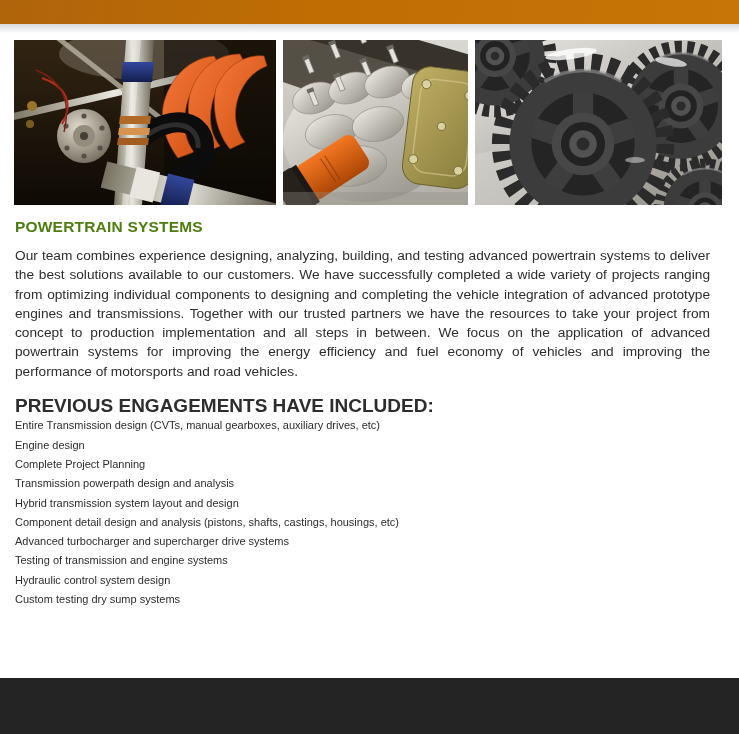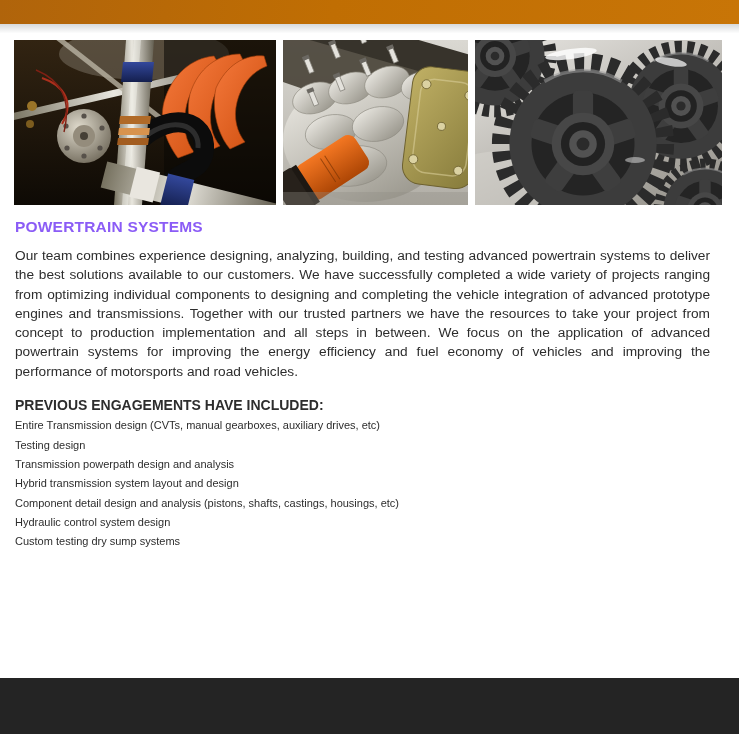--- a/index.html
+++ b/index.html
@@ -24,32 +24,32 @@
     gap:7px;
     padding:7px 0 0 14px;
   }
   .gallery .shot { display:block; height:165px; }
   .content { color:#2d2d2d; }
   h1.ptitle {
     margin:13px 15px 0 15px;
     font-size:15.5px;
     line-height:18px;
     font-weight:bold;
-    color:#8b5cf6;
+    color:#4d7c0f;
     letter-spacing:0.2px;
   }
   p.lead {
     margin:10px 29px 0 15px;
     font-size:13.7px;
     line-height:19.3px;
     text-align:justify;
   }
   h2.stitle {
     margin:15px 15px 0 15px;
-    font-size:14px;
+    font-size:19px;
     line-height:19.3px;
     font-weight:bold;
   }
   .engagements {
     margin:1px 15px 0 15px;
     font-size:11px;
     line-height:19.3px;
   }
   .engagements .item { white-space:nowrap; }
   .footer {
@@ -276,23 +276,26 @@
       <ellipse cx="160" cy="120" rx="10" ry="3" fill="#e8e8e8" opacity="0.5"></ellipse>
     </svg>
   </div>
 
   <div class="content">
     <h1 class="ptitle">POWERTRAIN SYSTEMS</h1>
     <p class="lead">Our team combines experience designing, analyzing, building, and testing advanced powertrain systems to deliver the best solutions available to our customers.  We have successfully completed a wide variety of projects ranging from optimizing individual components to designing and completing the vehicle integration of advanced prototype engines and transmissions.  Together with our trusted partners we have the resources to take your project from concept to production implementation and all steps in between.  We focus on the application of advanced powertrain systems for improving the energy efficiency and fuel economy of vehicles and improving the performance of motorsports and road vehicles.</p>
     <h2 class="stitle">PREVIOUS ENGAGEMENTS HAVE INCLUDED:</h2>
     <div class="engagements">
         <div class="item">Entire Transmission design (CVTs, manual gearboxes, auxiliary drives, etc)</div>
-        <div class="item">Testing design</div>
+        <div class="item">Engine design</div>
+        <div class="item">Complete Project Planning</div>
         <div class="item">Transmission powerpath design and analysis</div>
         <div class="item">Hybrid transmission system layout and design</div>
         <div class="item">Component detail design and analysis (pistons, shafts, castings, housings, etc)</div>
+        <div class="item">Advanced turbocharger and supercharger drive systems</div>
+        <div class="item">Testing of transmission and engine systems</div>
         <div class="item">Hydraulic control system design</div>
         <div class="item">Custom testing dry sump systems</div>
       </div>
   </div>
 
   <div class="footer"></div>
 </div>
 
 </body></html>

